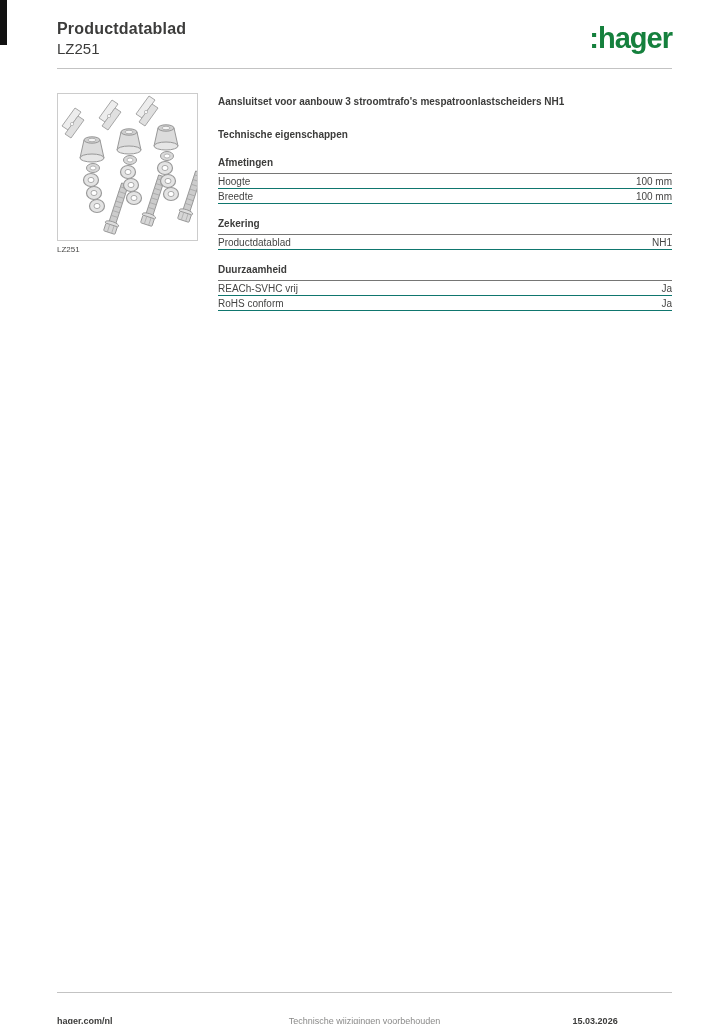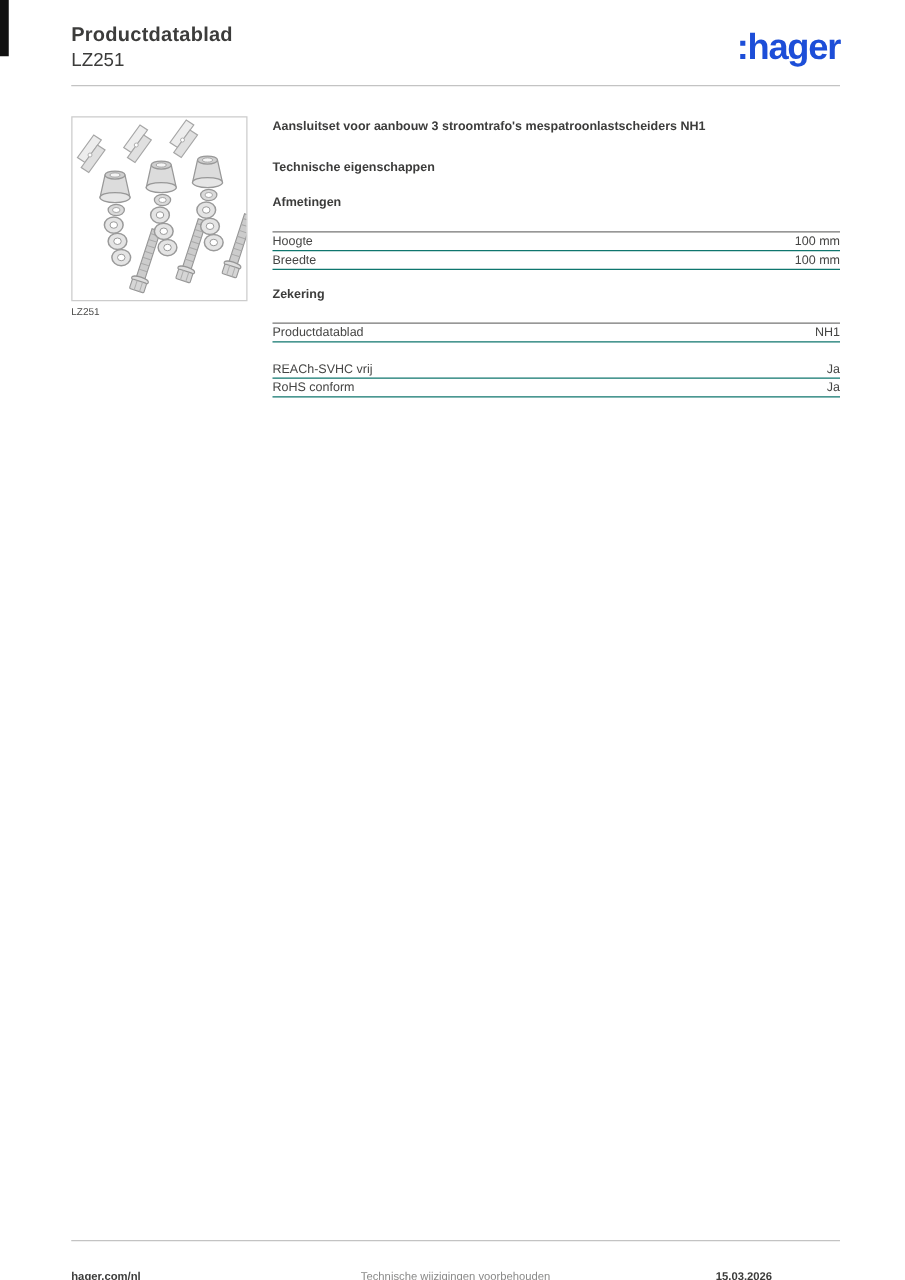--- a/index.html
+++ b/index.html
@@ -19,21 +19,21 @@
     background: #111111;
   }
 
   
   .header { position: absolute; left: 57px; right: 52px; top: 20px; }
   .page-title { font-size: 16px; font-weight: bold; letter-spacing: 0.2px; }
   .product-code { font-size: 15px; font-weight: normal; margin-top: 2px; }
   .logo {
     position: absolute; right: 0; top: 4px;
     font-size: 29px; font-weight: bold;
-    color: #1d4ed8; letter-spacing: -1px;
+    color: #15803d; letter-spacing: -1px;
     line-height: 1;
   }
   .header-rule {
     position: absolute; left: 57px; right: 52px; top: 68px;
     height: 0; border-top: 1.5px solid #c3c3c3;
   }
 
   
   .image-frame {
     position: absolute; left: 57px; top: 93px;
@@ -49,21 +49,21 @@
 
   
   .right-col { position: absolute; left: 218px; top: 96px; width: 454px; }
   .description { font-size: 10px; font-weight: bold; line-height: 12px; }
   .tech-heading { font-size: 10px; font-weight: bold; margin-top: 21px; line-height: 12px; }
 
   .section { margin-top: 14px; }
   .section.first { margin-top: 16px; }
   .section-title {
     font-size: 10px; font-weight: bold;
-    padding-bottom: 16px; line-height: 12px;
+    padding-bottom: 4px; line-height: 12px;
     border-bottom: 1px solid #767675;
   }
   .spec-row {
     display: flex; justify-content: space-between; align-items: center;
     height: 15px; font-size: 10px;
     border-bottom: 1px solid #0f766e;
     color: #454544;
   }
   .spec-row .value { text-align: right; }
 
@@ -158,20 +158,21 @@
 
   <div class="section">
     <div class="section-title">Zekering</div>
     <div class="spec-row">
       <span class="label">Productdatablad</span>
       <span class="value">NH1</span>
     </div>
   </div>
 
   <div class="section">
+    <div class="section-title">Duurzaamheid</div>
     <div class="spec-row">
       <span class="label">REACh-SVHC vrij</span>
       <span class="value">Ja</span>
     </div>
     <div class="spec-row">
       <span class="label">RoHS conform</span>
       <span class="value">Ja</span>
     </div>
   </div>
 </div>

